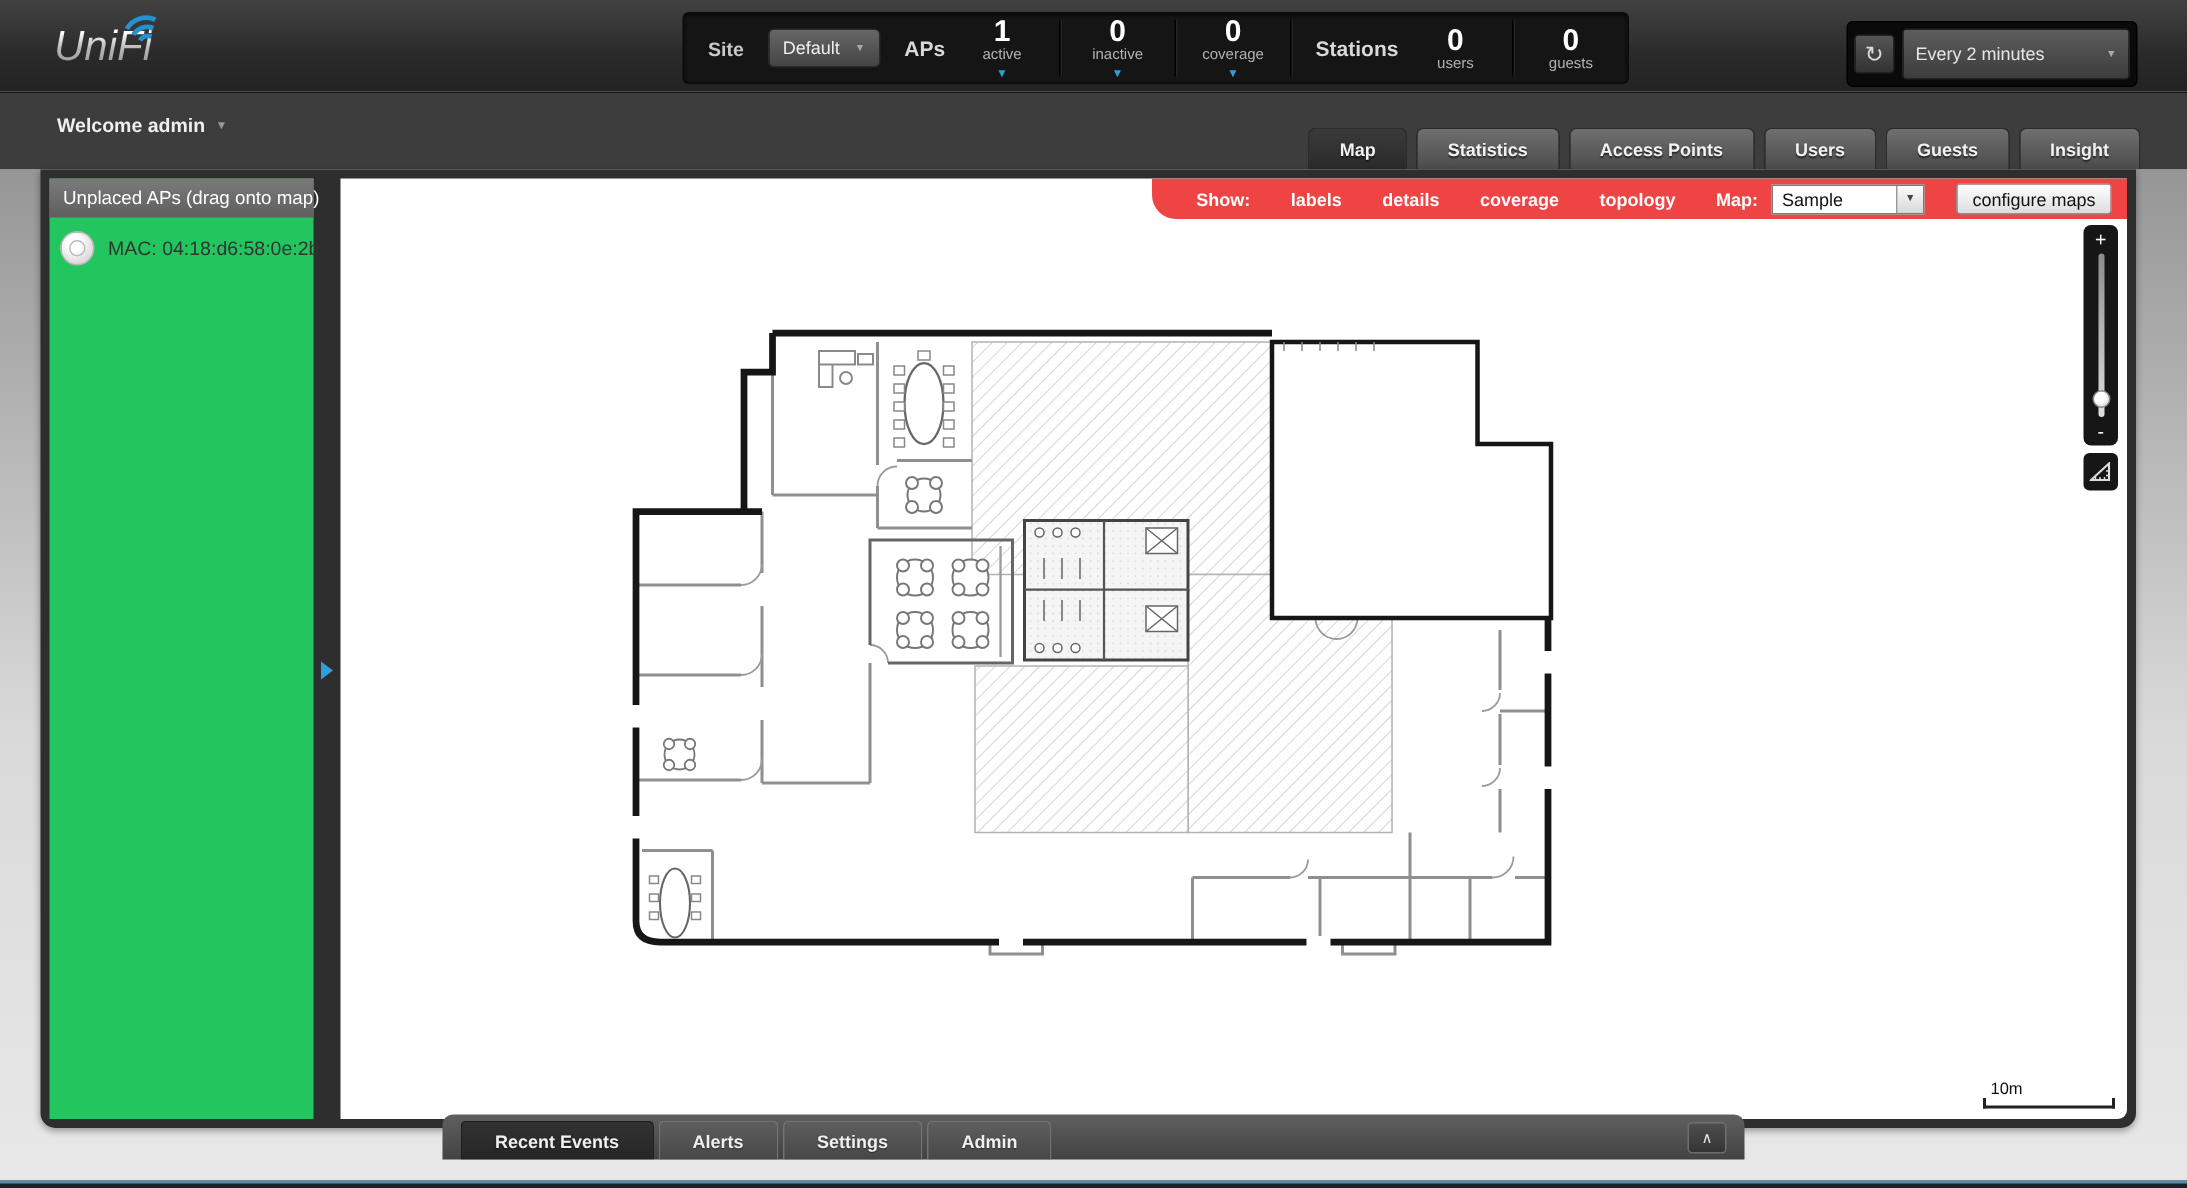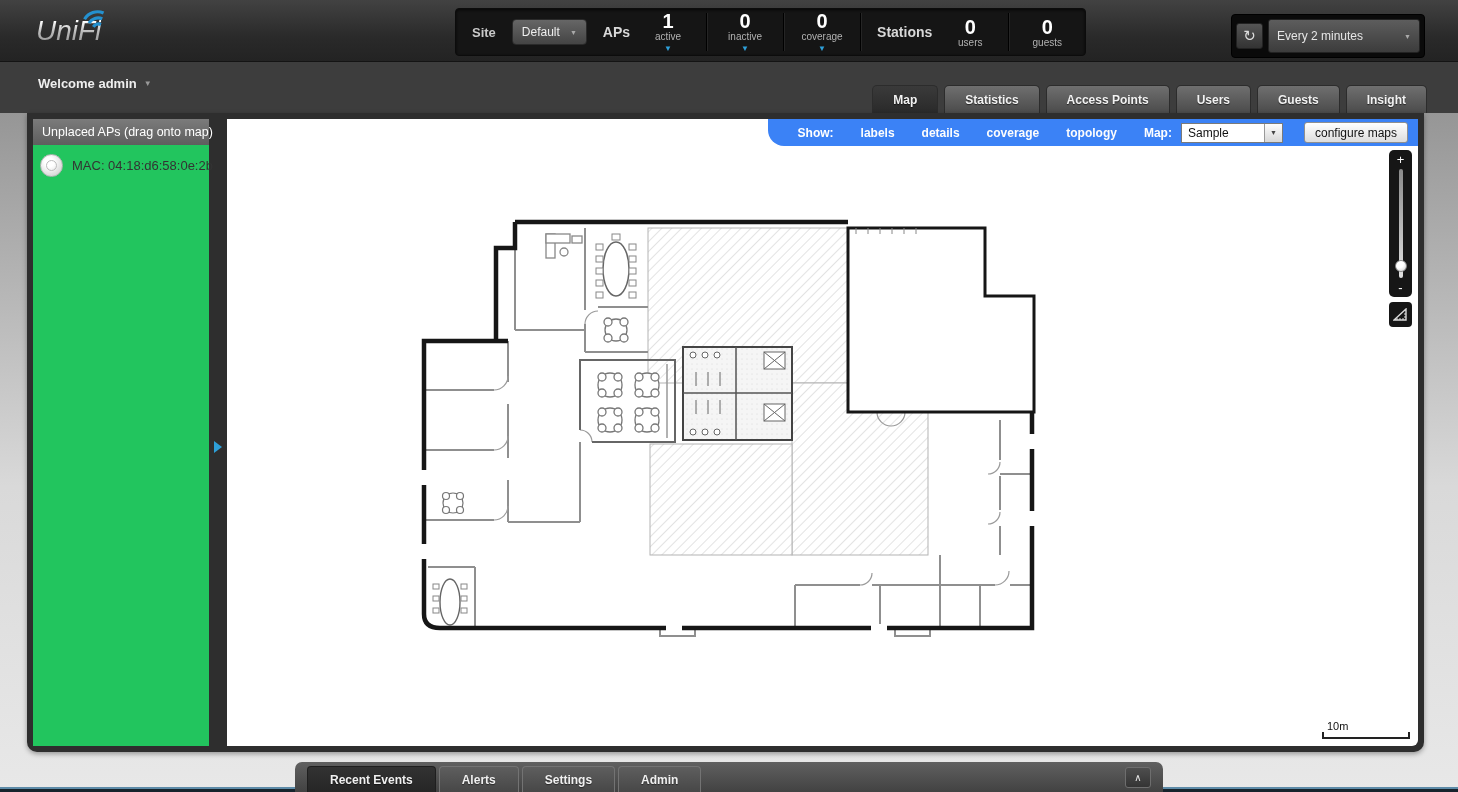--- a/index.html
+++ b/index.html
@@ -96,21 +96,21 @@
 
   .divider-strip{ width:18px; position:relative; }
   .expand-arrow{
     position:absolute; left:5px; top:322px; width:0; height:0; cursor:pointer;
     border-top:6px solid transparent; border-bottom:6px solid transparent; border-left:8px solid #2e9fd8;
   }
 
   .map-area{ flex:1; background:#fff; position:relative; border-radius:0 0 6px 0; overflow:hidden; }
 
   .map-toolbar{
-    position:absolute; top:0; right:0; height:27px; background:#3b82f6;
+    position:absolute; top:0; right:0; height:27px; background:#ef4444;
     border-radius:0 0 0 16px; display:flex; align-items:center; z-index:6;
     padding:0 10px 0 30px; gap:27px; color:#fff; font-size:12px;
   }
   .toolbar-label{ font-weight:bold; }
   .toolbar-link{ cursor:pointer; font-weight:bold; color:#fdfdfd; }
   .map-select{
     width:102px; height:20px; background:#fff; border:1px solid #7a7a7a;
     display:flex; align-items:center; cursor:pointer; margin-left:-18px;
   }
   .map-select-text{ flex:1; color:#111; padding:0 6px; font-size:12px; }
@@ -140,21 +140,21 @@
   }
 
   .scale-indicator{ position:absolute; right:8px; bottom:7px; width:88px; z-index:5; }
   .scale-text{ font-size:11px; color:#111; margin:0 0 0 5px; }
   .scale-bar{ height:7px; border-left:2px solid #222; border-right:2px solid #222; border-bottom:2px solid #222; }
 
   .floor-plan{ position:absolute; left:193px; top:93px; }
 
   
   .footer-bar{
-    position:absolute; left:295px; top:649px; width:868px; height:30px;
+    position:absolute; left:295px; top:630px; width:868px; height:30px;
     background:linear-gradient(#606060,#424242); border-radius:7px 7px 0 0;
     display:flex; align-items:flex-end; padding:0 12px; z-index:3;
   }
   .footer-tab{
     height:26px; padding:0 22px; display:flex; align-items:center;
     background:linear-gradient(#5e5e5e,#474747); border:1px solid #737373; border-bottom:none;
     border-radius:4px 4px 0 0; color:#f0f0f0; font-size:12px; font-weight:bold;
     text-shadow:0 1px 1px rgba(0,0,0,.5); cursor:pointer; margin-right:3px; white-space:nowrap;
   }
   .footer-tab.active{ background:linear-gradient(#323232,#262626); border-color:#1f1f1f; }

